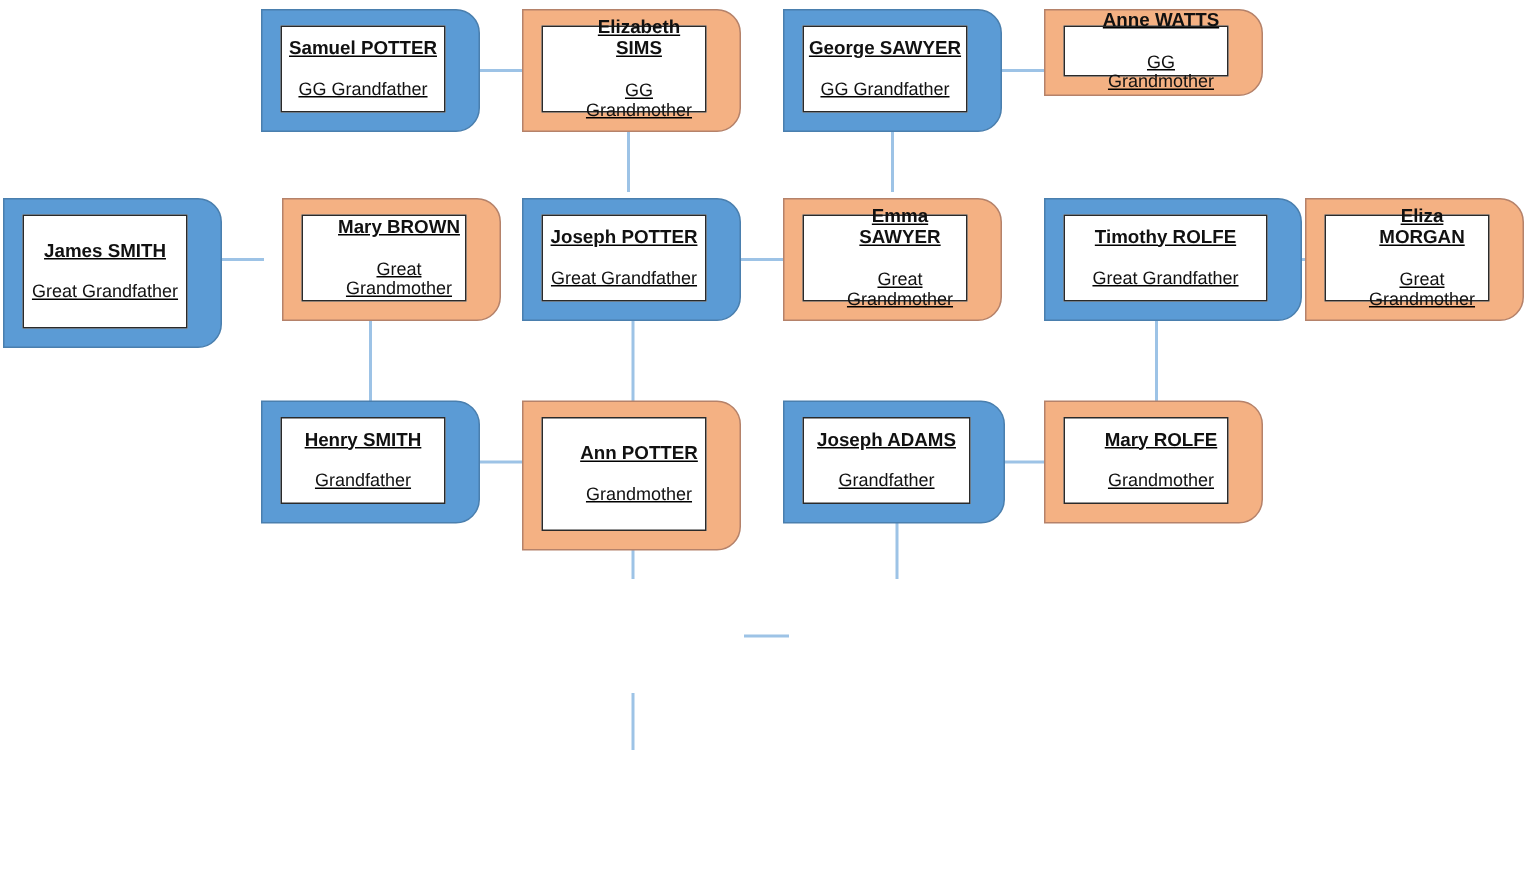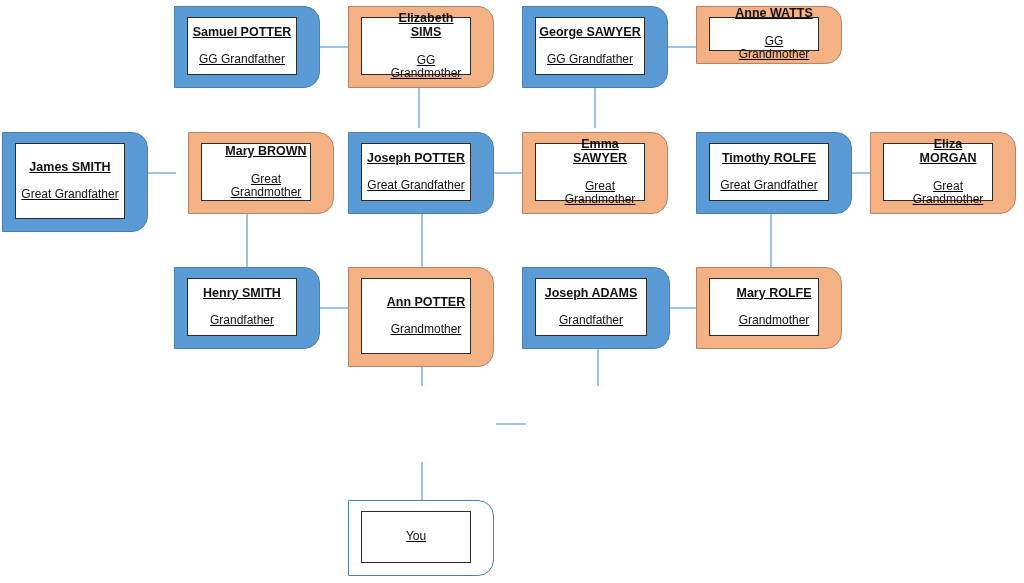--- a/index.html
+++ b/index.html
@@ -147,21 +147,21 @@
     </div>
   </div>
 
   <div class="card female" style="left:522px; top:132px; width:146px; height:82px;">
     <div class="inner">
       <div class="p-name">Emma SAWYER</div>
       <div class="p-role">Great Grandmother</div>
     </div>
   </div>
 
-  <div class="card male" style="left:696px; top:132px; width:156px; height:82px;">
+  <div class="card male" style="left:696px; top:132px; width:172px; height:82px;">
     <div class="inner">
       <div class="p-name">Timothy ROLFE</div>
       <div class="p-role">Great Grandfather</div>
     </div>
   </div>
 
   <div class="card female" style="left:870px; top:132px; width:146px; height:82px;">
     <div class="inner">
       <div class="p-name">Eliza MORGAN</div>
       <div class="p-role">Great Grandmother</div>
@@ -191,20 +191,14 @@
 
   <div class="card female" style="left:696px; top:267px; width:146px; height:82px;">
     <div class="inner">
       <div class="p-name">Mary ROLFE</div>
       <div class="p-role">Grandmother</div>
     </div>
   </div>
 
 
 
-  <div class="card plain" style="left:348px; top:500px; width:146px; height:76px;">
-    <div class="inner single">
-
-      <div class="p-role">You</div>
-    </div>
-  </div>
 
 </div>
 
 </body></html>

